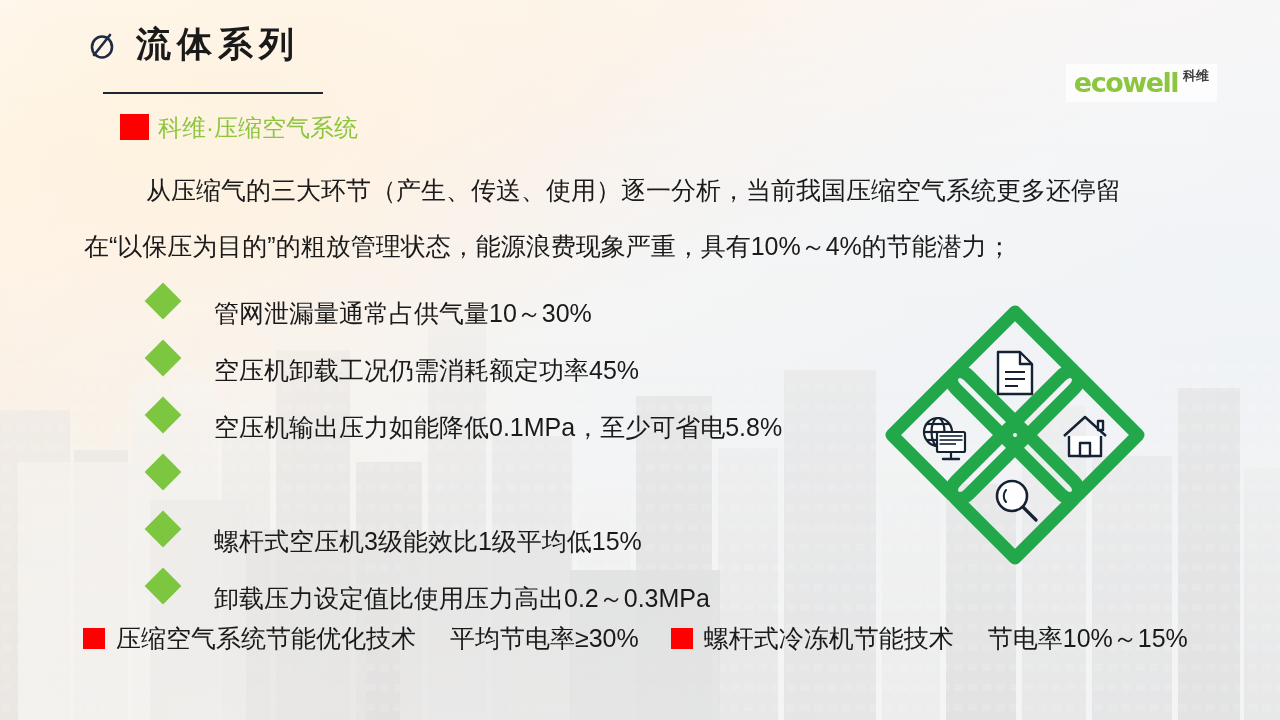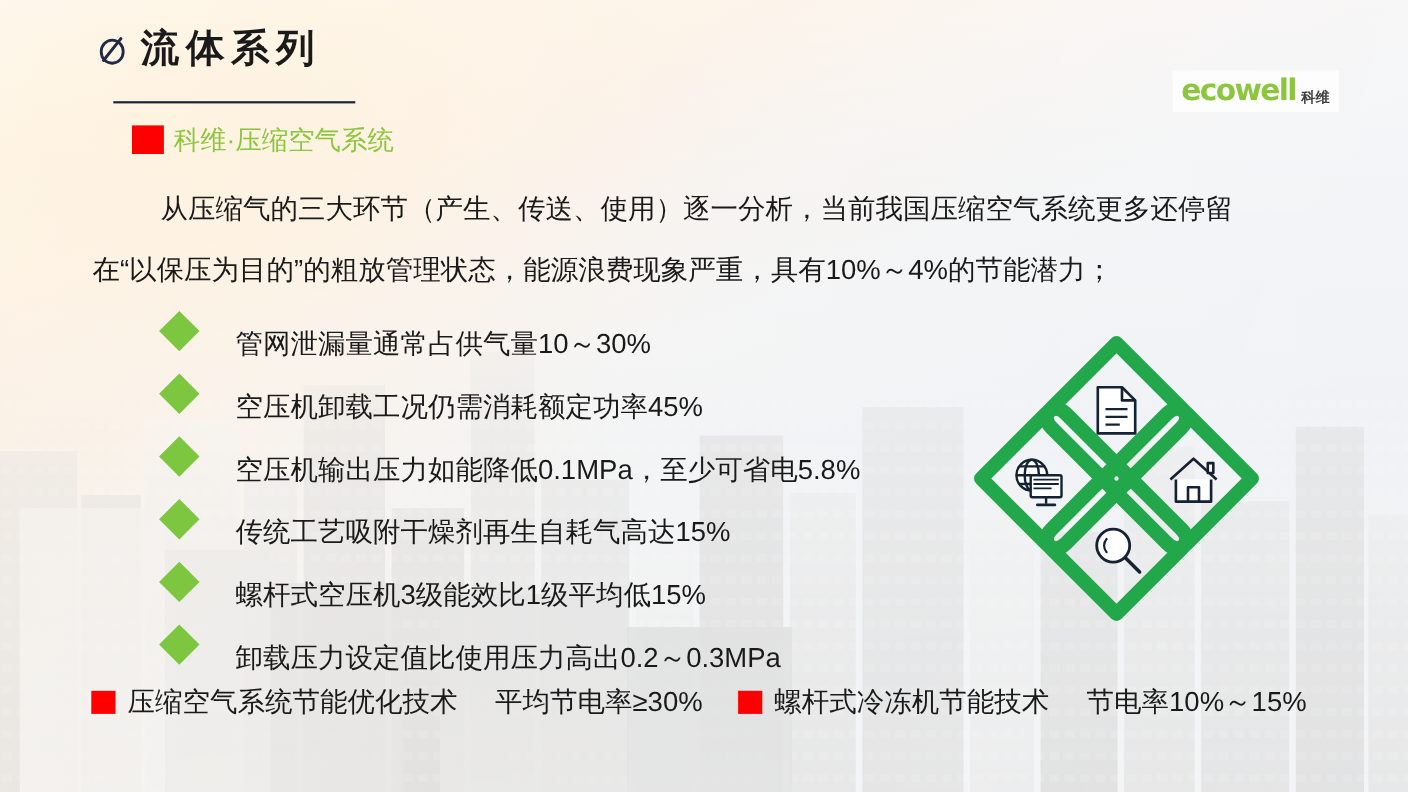--- a/index.html
+++ b/index.html
@@ -50,21 +50,21 @@
     background: linear-gradient(105deg, rgba(255,255,255,0.42) 0%, rgba(255,255,255,0.26) 40%, rgba(255,255,255,0.30) 100%);
   }
 
   
   .title-row {
     position: absolute;
     left: 88px;
     top: 26px;
     display: flex;
     align-items: center;
-    gap: 12px;
+    gap: 20px;
   }
   .title-mark { width: 28px; height: 34px; display: block; }
   .title-text {
     font-size: 35px;
     font-weight: bold;
     color: #1a1a1a;
     letter-spacing: 6px;
     line-height: 1;
     white-space: nowrap;
   }
@@ -77,21 +77,21 @@
     background: #1c2433;
   }
 
   .logo {
     position: absolute;
     right: 63px;
     top: 64px;
     background: rgba(255,255,255,0.80);
     padding: 3px 8px 4px 8px;
     display: flex;
-    align-items: flex-end;
+    align-items: flex-start;
     gap: 2px;
     white-space: nowrap;
   }
   .logo-eco {
     font-size: 27px;
     font-weight: bold;
     color: #8cc63e;
     letter-spacing: -1.5px;
     font-family: "DejaVu Sans", sans-serif;
   }
@@ -290,21 +290,20 @@
     <div class="bullet-row">
       <span class="diamond"></span>
       <span class="bullet-text">空压机卸载工况仍需消耗额定功率45%</span>
     </div>
     <div class="bullet-row">
       <span class="diamond"></span>
       <span class="bullet-text">空压机输出压力如能降低0.1MPa，至少可省电5.8%</span>
     </div>
     <div class="bullet-row">
       <span class="diamond"></span>
-      <span class="bullet-text">传统工艺吸附干燥剂再生自耗气高达15%</span>
     </div>
     <div class="bullet-row">
       <span class="diamond"></span>
       <span class="bullet-text">螺杆式空压机3级能效比1级平均低15%</span>
     </div>
     <div class="bullet-row">
       <span class="diamond"></span>
       <span class="bullet-text">卸载压力设定值比使用压力高出0.2～0.3MPa</span>
     </div>
   </div>

